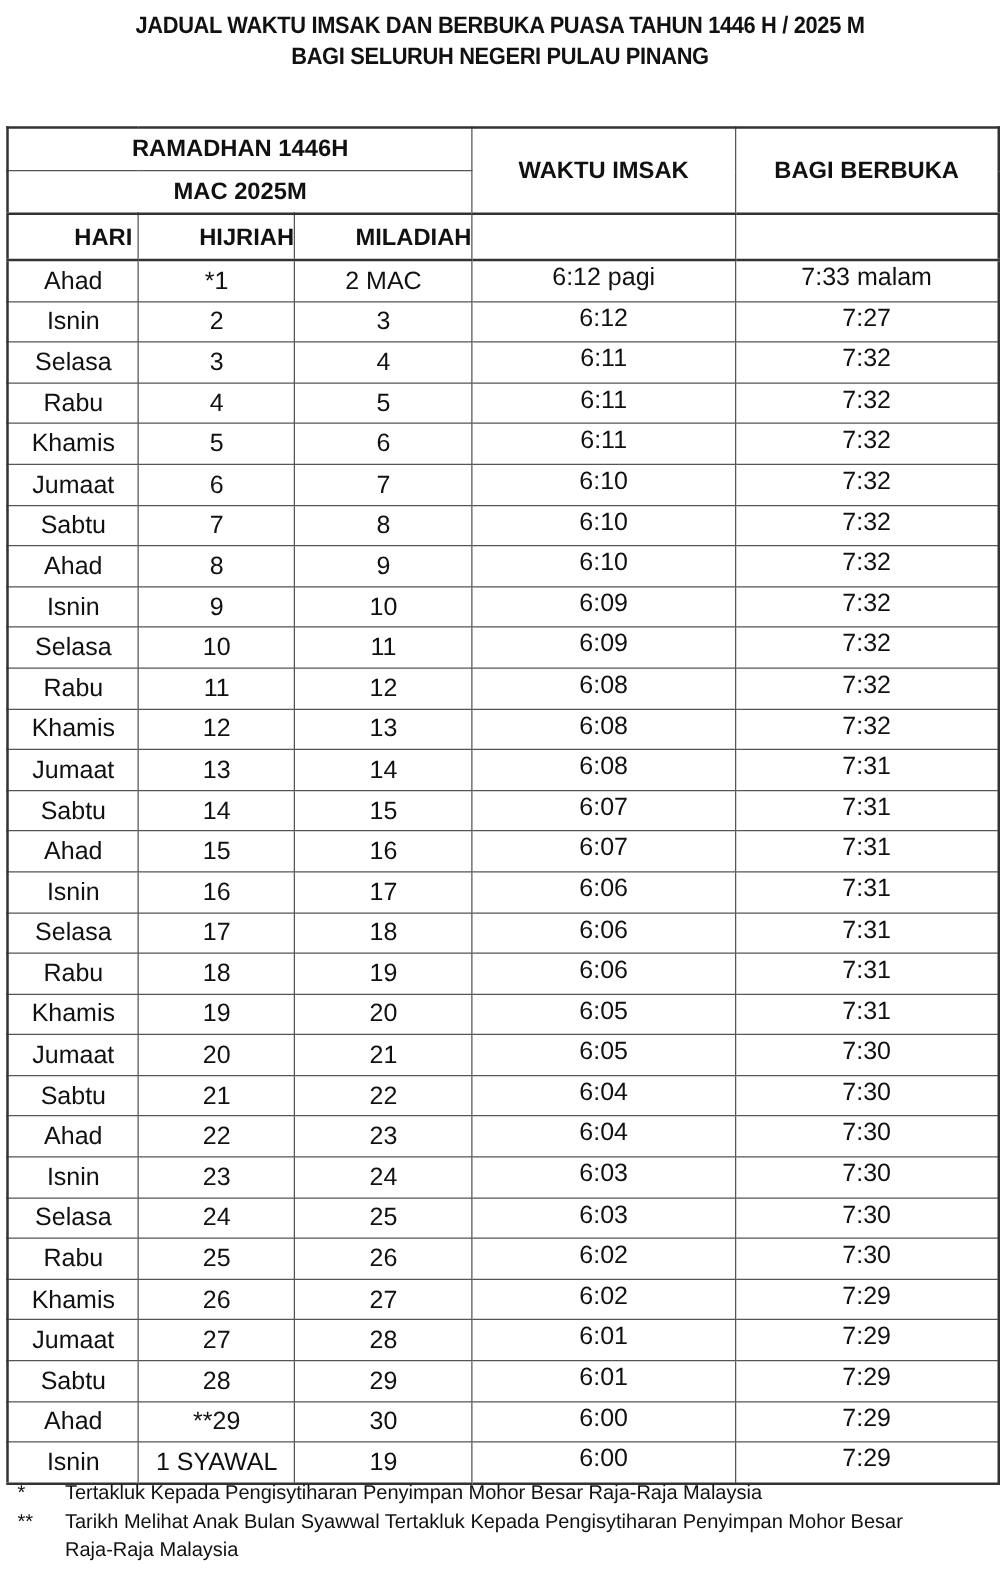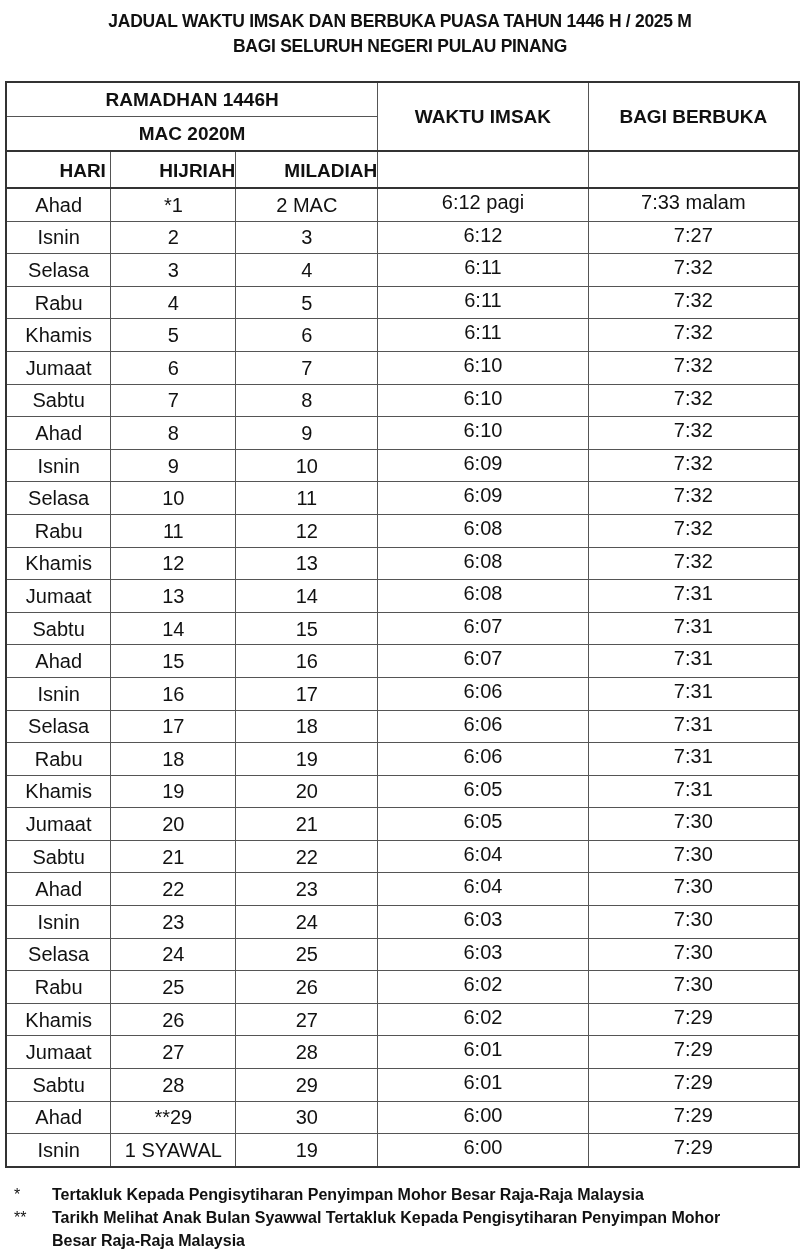--- a/index.html
+++ b/index.html
@@ -8,41 +8,41 @@
     font-family: "Liberation Sans", "DejaVu Sans", sans-serif; color: #111;
   }
   .title {
     position: absolute; left: 0; top: 8px; width: 800px; text-align: center;
     font-family: "Liberation Sans", sans-serif; font-weight: bold;
     font-size: 19px; line-height: 25px; letter-spacing: -0.3px;
     transform: scaleX(0.92); transform-origin: center top;
   }
   .tbl-wrap { position: absolute; left: 5px; top: 81px; }
   table {
-    border-collapse: collapse; table-layout: fixed;
+    border-collapse: collapse; table-layout: fixed; margin-top: 20px;
   }
   td, th {
     border: 1px solid #555; text-align: center; padding: 0;
     font-size: 20px; font-weight: normal; color: #111;
   }
   th { font-weight: bold; font-size: 19px; }
   .outer { border: 2px solid #333; }
   .row-data td { height: 31.6px; line-height: 30px; }
   .row-data td.time { vertical-align: top; line-height: 26px; }
   .hdr1 th { height: 33px; }
   .hdr3 th { height: 32px; padding-top: 3px; padding-left: 48px; }
   .thick-bottom { border-bottom: 2px solid #333; }
   .lastrow td.left3 { border-bottom: 2px solid #333; }
   .notes {
     position: absolute; left: 14px; top: 1183px; font-size: 16px; line-height: 23px;
     font-family: "Liberation Sans", sans-serif;
   }
   .note { display: flex; }
   .note .mark { width: 38px; flex: none; }
-  .note .txt { width: 720px; font-weight: bold; }
+  .note .txt { width: 720px; }
 </style>
 </head>
 <body>
 
 <div class="title">
   <div>JADUAL WAKTU IMSAK DAN BERBUKA PUASA TAHUN 1446 H / 2025 M</div>
   <div>BAGI SELURUH NEGERI PULAU PINANG</div>
 </div>
 
 <div class="tbl-wrap">
@@ -54,21 +54,21 @@
       <col style="width:213px">
       <col style="width:213px">
     </colgroup>
     <thead>
       <tr class="hdr1">
         <th colspan="3">RAMADHAN 1446H</th>
         <th rowspan="2" class="thick-bottom">WAKTU IMSAK</th>
         <th rowspan="2" class="thick-bottom">BAGI BERBUKA</th>
       </tr>
       <tr class="hdr1">
-        <th colspan="3" class="thick-bottom">MAC 2020M</th>
+        <th colspan="3" class="thick-bottom">MAC 2025M</th>
       </tr>
       <tr class="hdr3">
         <th class="thick-bottom">HARI</th>
         <th class="thick-bottom">HIJRIAH</th>
         <th class="thick-bottom">MILADIAH</th>
         <th class="thick-bottom"></th>
         <th class="thick-bottom"></th>
       </tr>
     </thead>
     <tbody id="rows">

